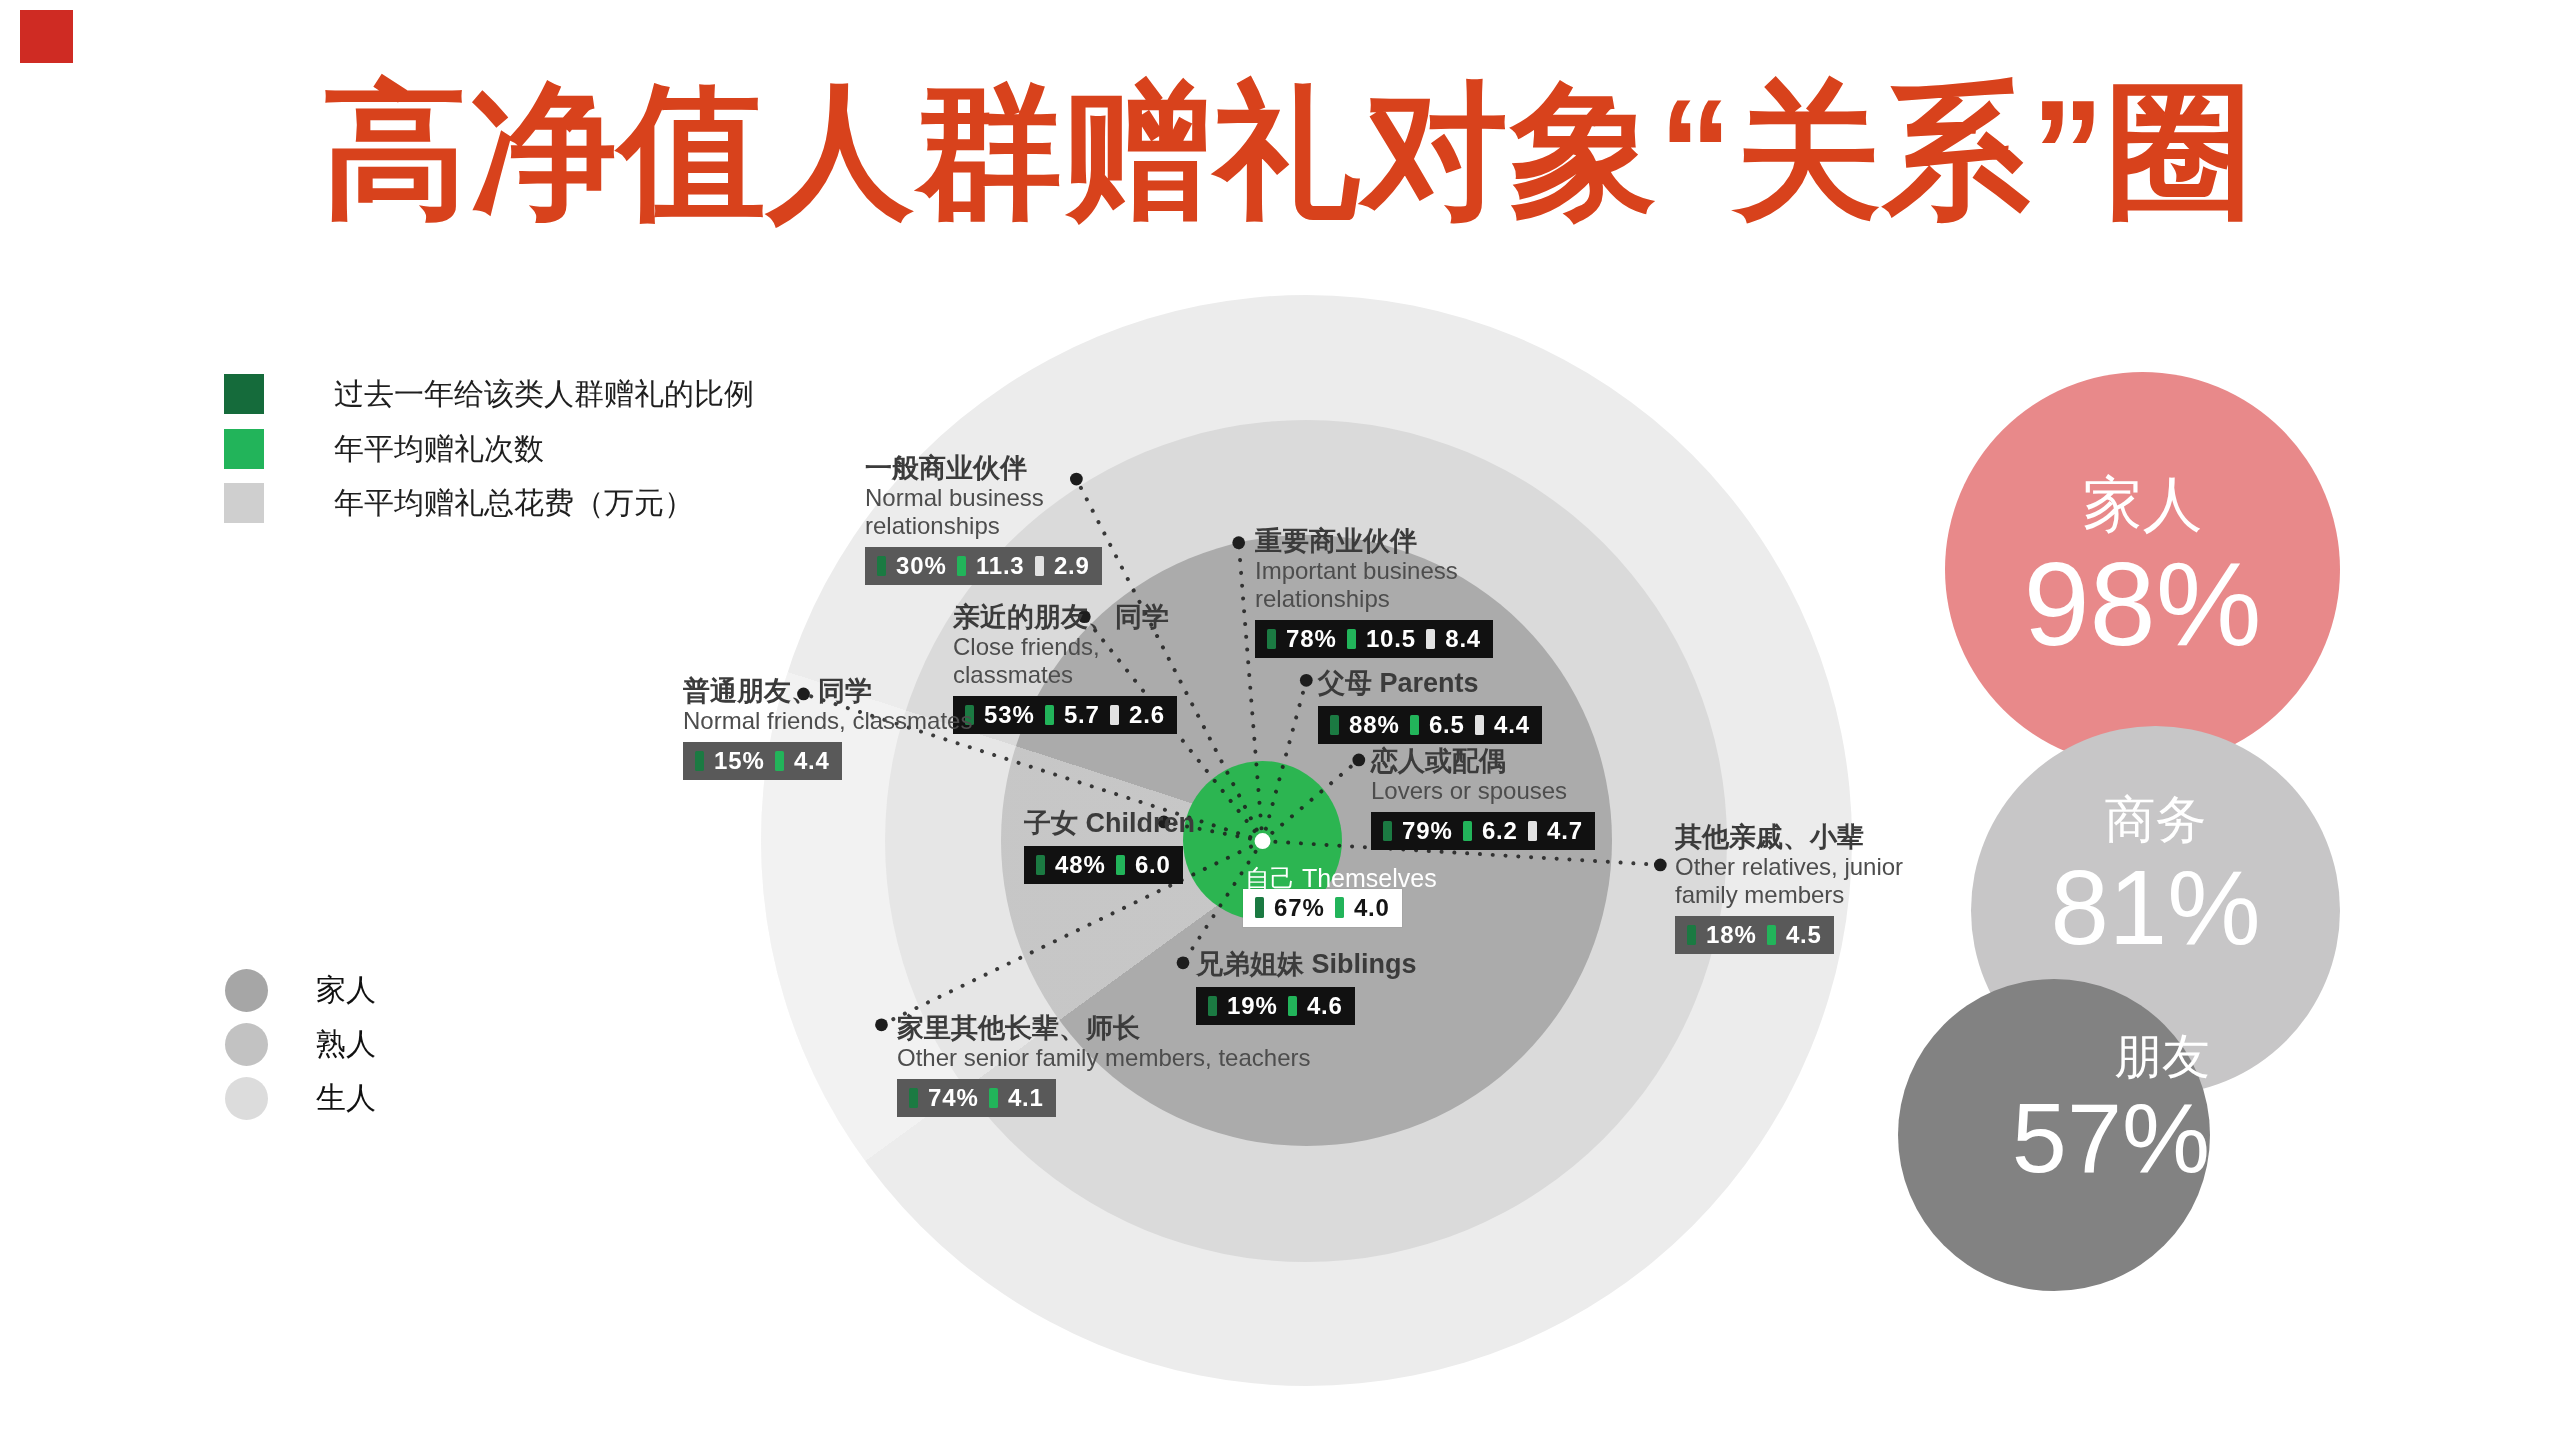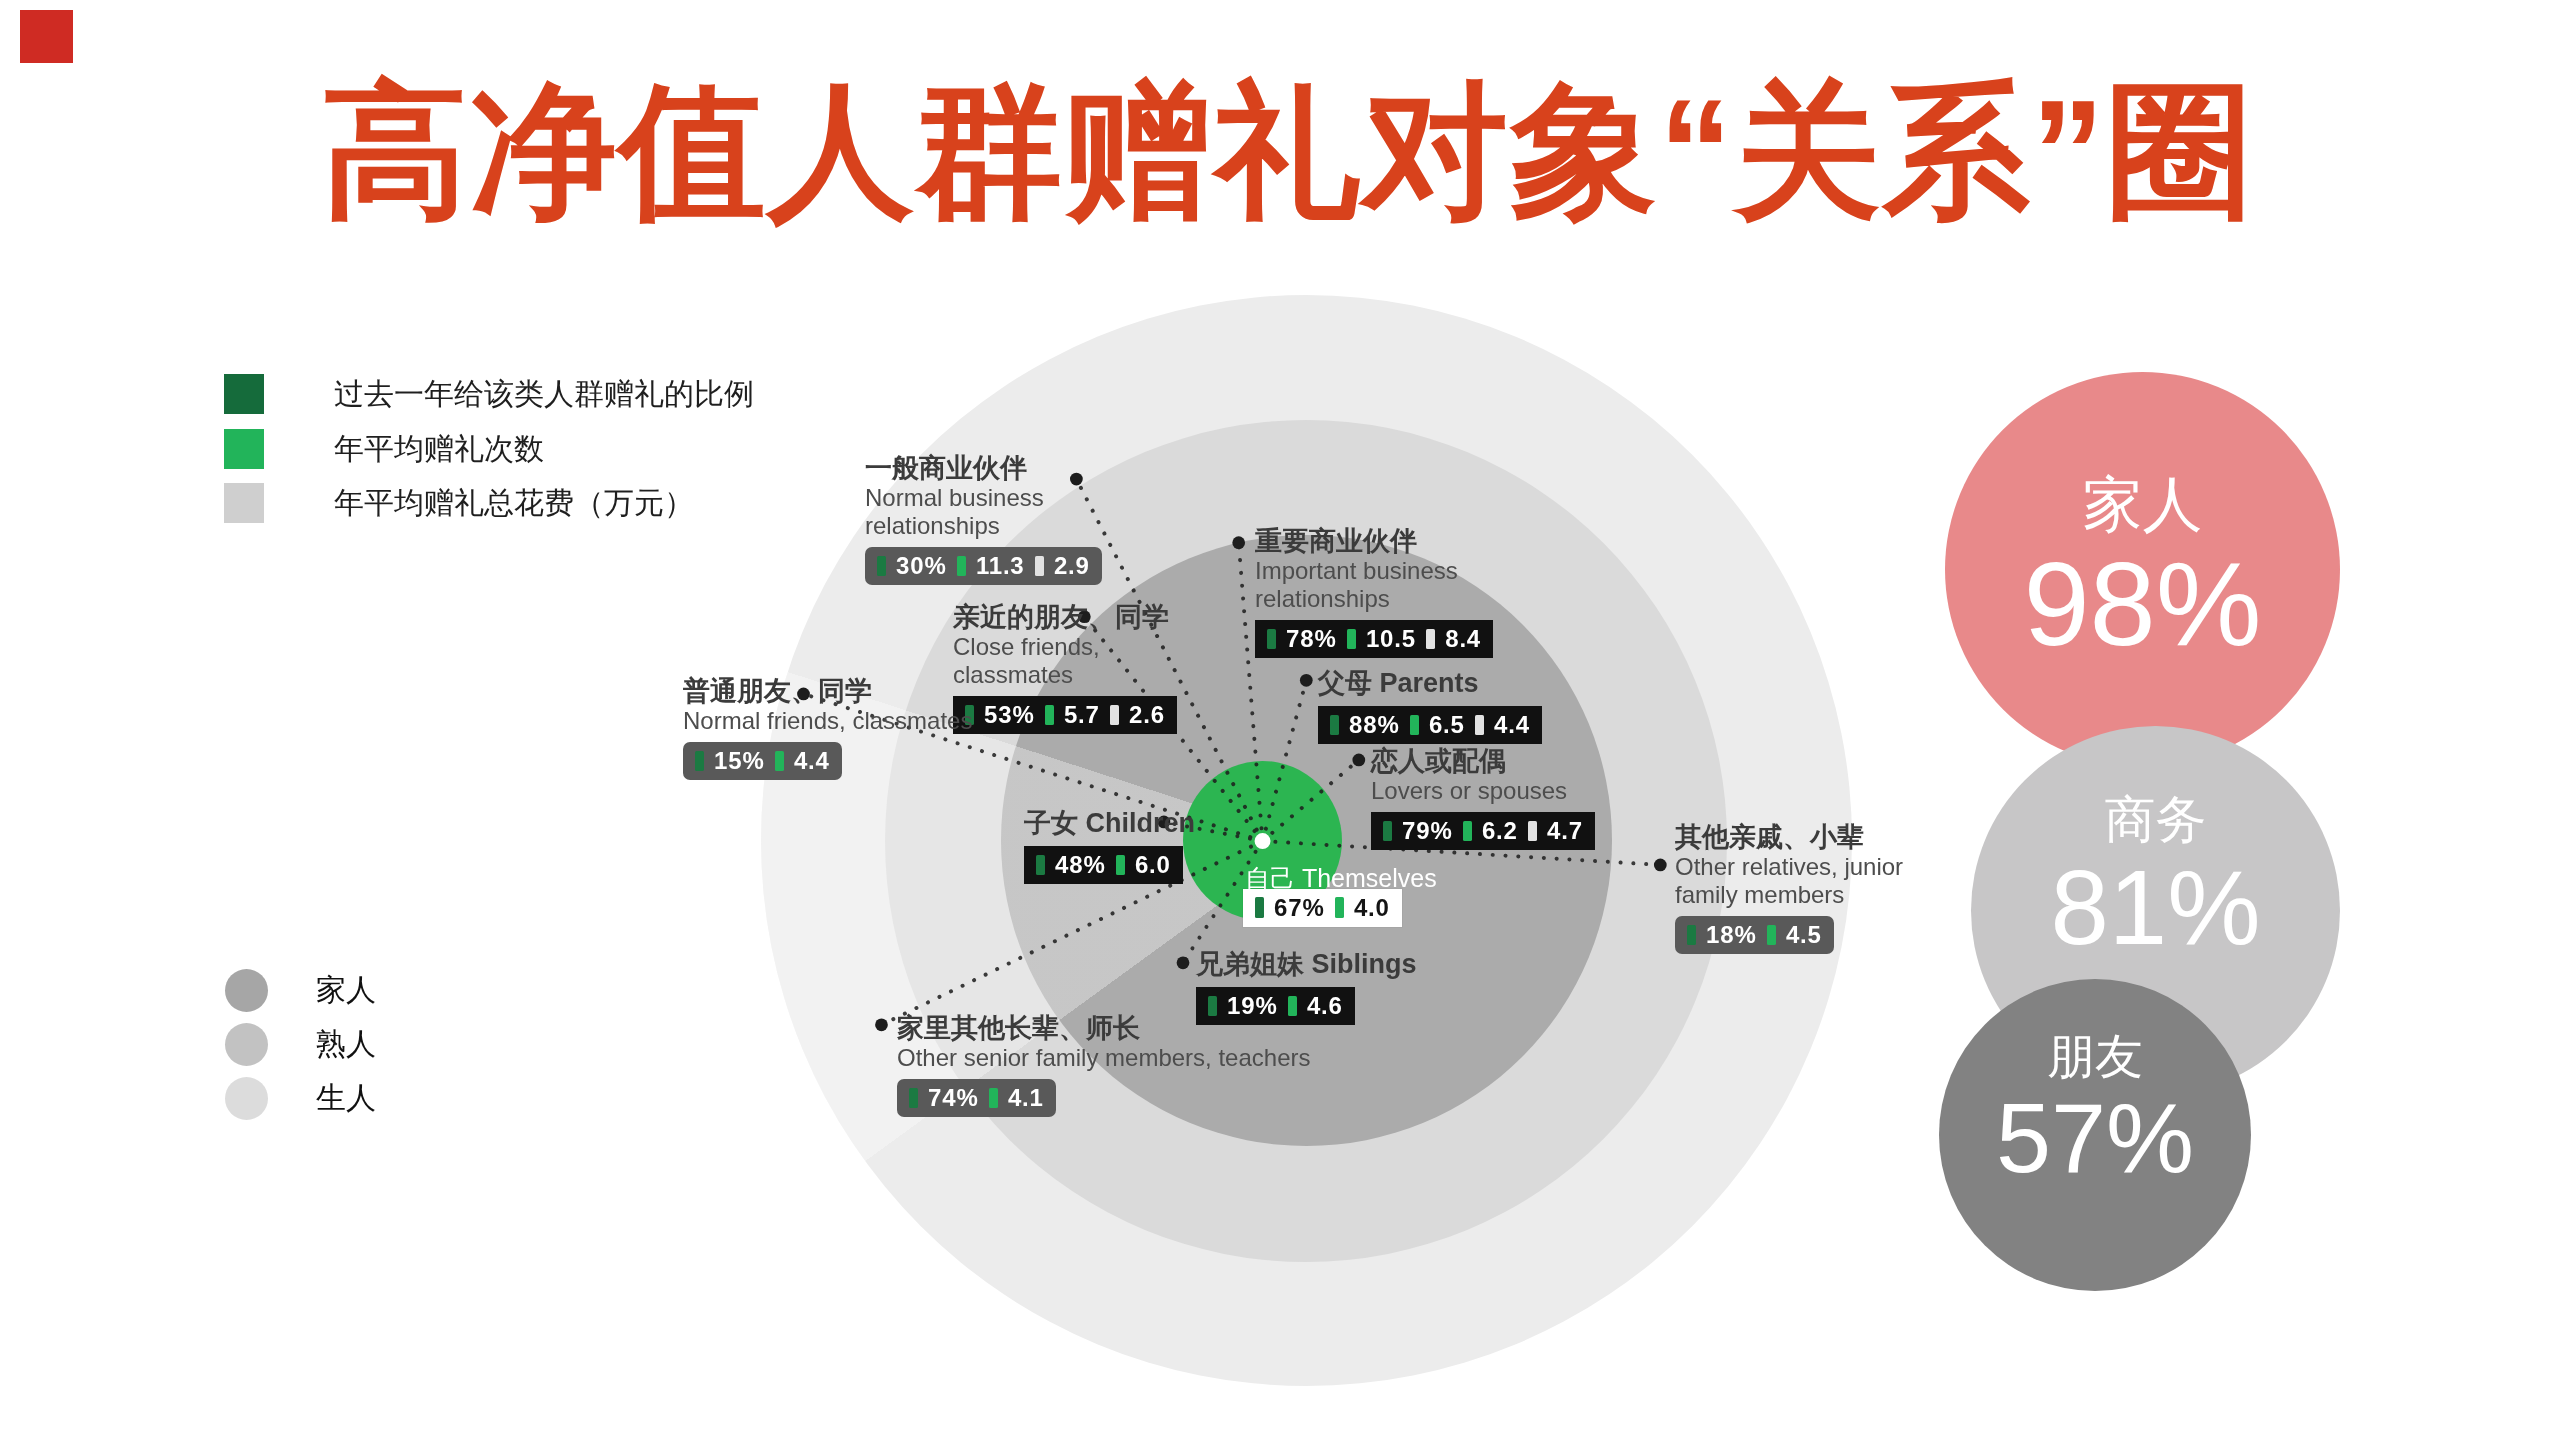--- a/index.html
+++ b/index.html
@@ -29,21 +29,21 @@
   .node .zh{font-size:27px;font-weight:700;color:#3b3b3b;line-height:32px;white-space:nowrap;}
   .node .en{font-size:24px;font-weight:400;color:#4d4d4d;line-height:28px;white-space:nowrap;}
   .bar{display:inline-flex;align-items:center;gap:10.3px;margin-top:7.2px;padding:4.8px 12px;
        font-size:24px;font-weight:700;color:#fff;white-space:nowrap;}
   .bar .val{letter-spacing:0.8px;}
   .tick{width:8.8px;height:20.7px;border-radius:1.6px;flex:0 0 auto;}
   .t-pct{background:#1b7a42;}
   .t-freq{background:#22b45a;}
   .t-spend{background:#e2e2e2;}
   .bg-dark{background:#111111;}
-  .bg-mid{background:#595959;border-radius:7px;}
+  .bg-mid{background:#595959;}
   .bg-white{background:#ffffff;color:#141414;box-shadow:0 0 0 0.8px rgba(0,0,0,0.04);}
 
   .n0{left:865px;top:452px;}
   .n1{left:1255px;top:525px;}
   .n2{left:953px;top:601px;}
   .n3{left:1318px;top:667px;}
   .n4{left:1371px;top:745px;}
   .n5{left:683px; top:675px;}
   .n6{left:1024px;top:807px;}
   .n7{left:1675px;top:821px;}
@@ -63,21 +63,21 @@
   .rlegend{position:absolute;left:225px;top:969px;}
   .rlegend .row{display:flex;align-items:center;margin-bottom:11px;height:43px;}
   .rlegend .dot{width:43px;height:43px;border-radius:50%;margin-right:48px;flex:0 0 auto;}
   .rlegend .lab{font-size:30px;color:#111;font-weight:400;}
 
   
   .scircle{position:absolute;border-radius:50%;display:flex;flex-direction:column;
            align-items:center;justify-content:center;color:#fff;text-align:center;}
   .sc1{left:1945px;top:372px; width:395px;height:395px;}
   .sc2{left:1971px;top:726px; width:369px;height:369px;padding-bottom:64px;box-sizing:border-box;}
-  .sc3{left:1939px;top:979px;width:312px;height:312px;padding-bottom:48px;box-sizing:border-box;}
+  .sc3{left:1898px;top:979px;width:312px;height:312px;padding-bottom:48px;box-sizing:border-box;align-items:flex-end;}
   .sc1 .sl{font-size:60px;line-height:1.15;}
   .sc1 .sv{font-size:119px;line-height:1.1;font-weight:400;}
   .sc2 .sl{font-size:51px;line-height:1.15;}
   .sc2 .sv{font-size:105px;line-height:1.1;font-weight:400;}
   .sc3 .sl{font-size:48px;line-height:1.15;}
   .sc3 .sv{font-size:99px;line-height:1.1;font-weight:400;}
 </style>
 </head>
 <body>
 

